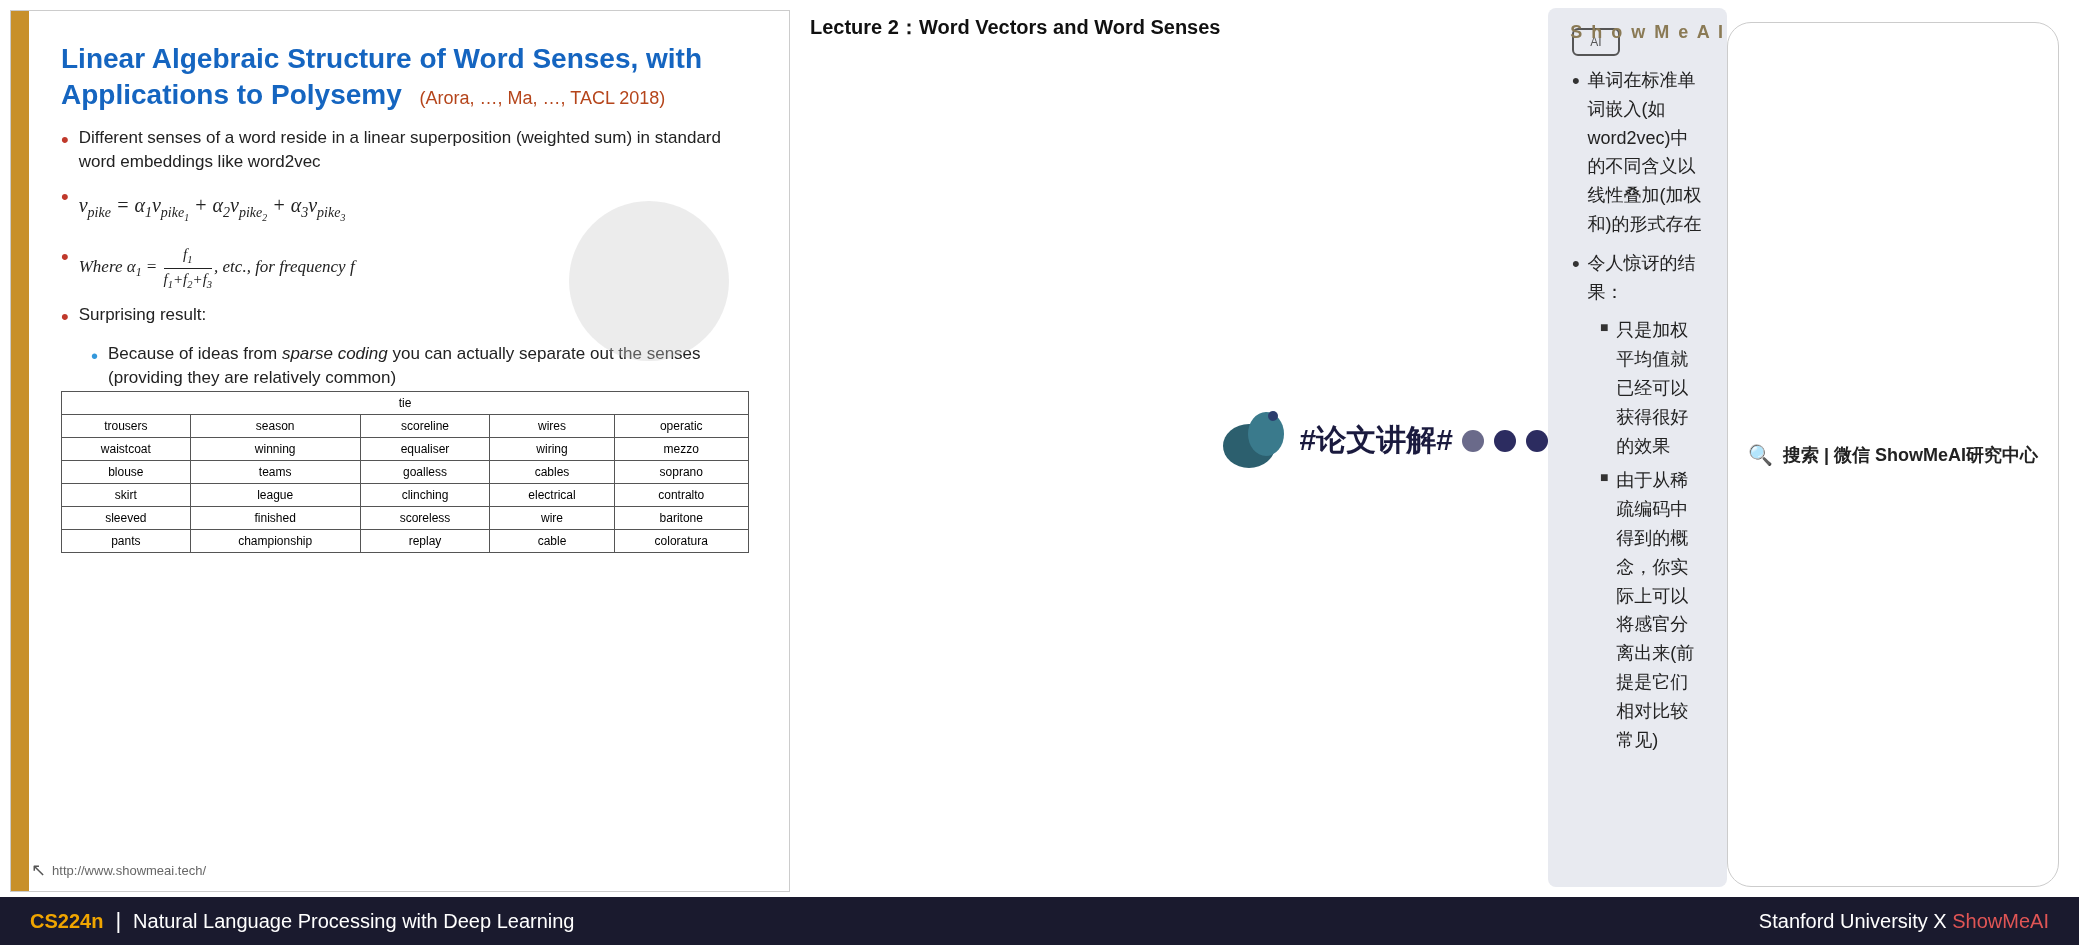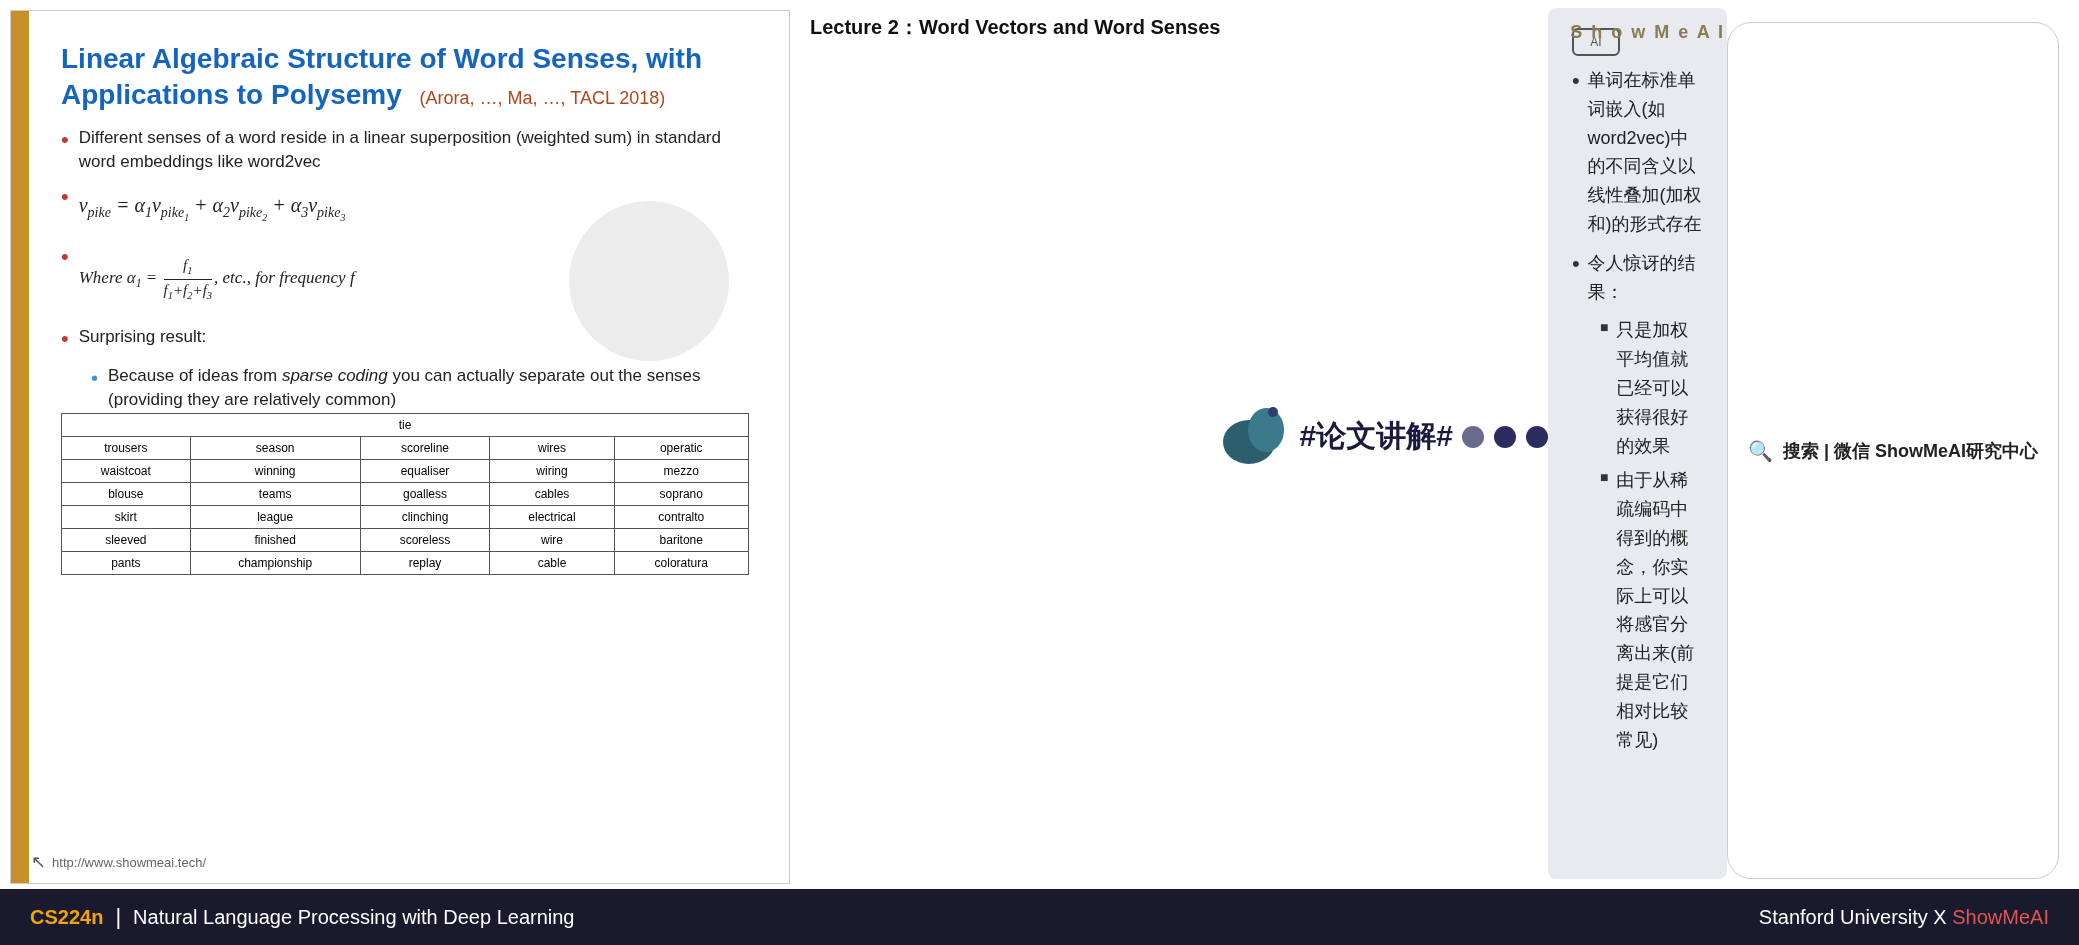--- a/index.html
+++ b/index.html
@@ -288,21 +288,21 @@
     }
 
     .search-text {
       font-size: 18px;
       color: #222;
       font-weight: bold;
     }
 
     
     .footer {
-      height: 56px;
+      height: 48px;
       background: #1a1a2e;
       display: flex;
       align-items: center;
       justify-content: space-between;
       padding: 0 30px;
       flex-shrink: 0;
     }
 
     .footer-left {
       display: flex;
@@ -370,21 +370,21 @@
       <div class="bullet-item">
         <span class="bullet-dot">•</span>
         <span class="bullet-text formula-line math">
           <i>v</i><sub>pike</sub> = α<sub>1</sub><i>v</i><sub>pike<sub>1</sub></sub> + α<sub>2</sub><i>v</i><sub>pike<sub>2</sub></sub> + α<sub>3</sub><i>v</i><sub>pike<sub>3</sub></sub>
         </span>
       </div>
 
       <div class="bullet-item">
         <span class="bullet-dot">•</span>
         <span class="bullet-text math">
-          Where α<sub>1</sub> = <span style="display:inline-block; text-align:center; vertical-align:middle; margin: 12px 2px;">
+          Where α<sub>1</sub> = <span style="display:inline-block; text-align:center; vertical-align:middle; margin: 1px 2px;">
             <span style="display:block; border-bottom: 1px solid #222; padding: 0 4px; font-size:15px;"><i>f</i><sub>1</sub></span>
             <span style="display:block; font-size:15px;"><i>f</i><sub>1</sub>+<i>f</i><sub>2</sub>+<i>f</i><sub>3</sub></span>
           </span>, etc., for frequency <i>f</i>
         </span>
       </div>
 
       <div class="bullet-item">
         <span class="bullet-dot">•</span>
         <span class="bullet-text">Surprising result:</span>
       </div>

